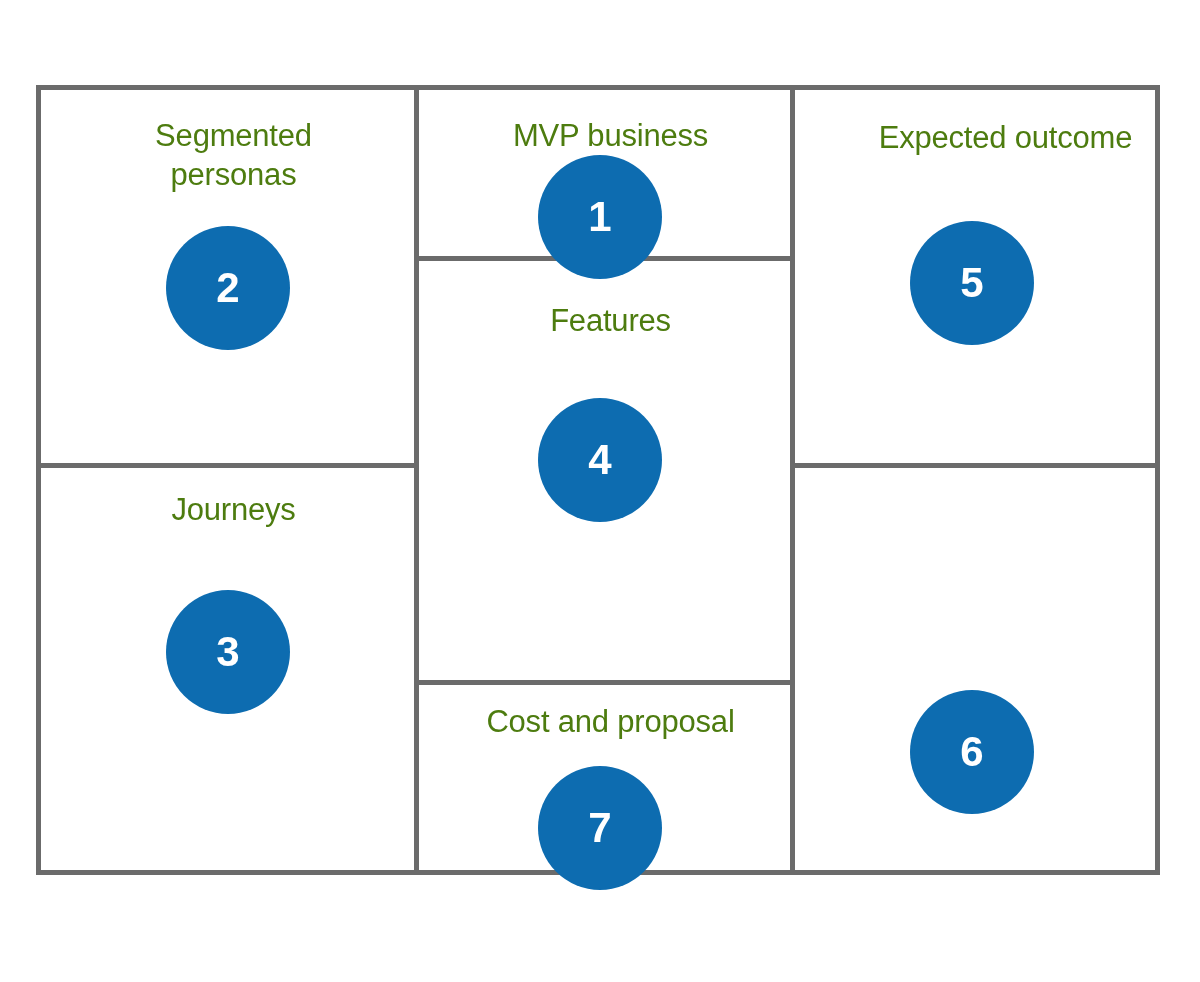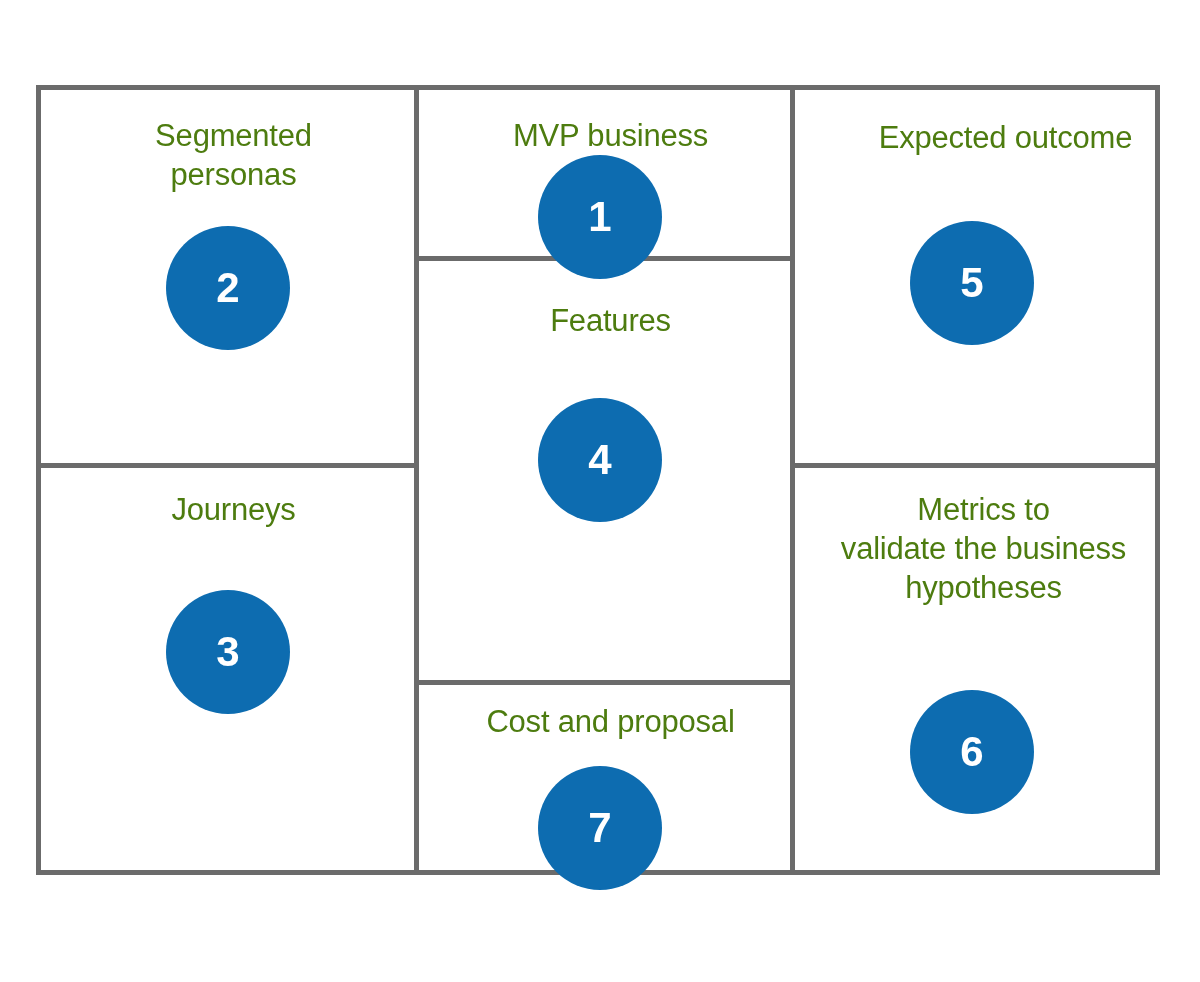--- a/index.html
+++ b/index.html
@@ -163,20 +163,15 @@
   <div class="cell cell-cost">
     <div class="cell-title">Cost and proposal</div>
   </div>
   <div class="badge badge-7">7</div>
 
   <div class="cell cell-outcome">
     <div class="cell-title">Expected outcome</div>
   </div>
   <div class="badge badge-5">5</div>
 
-  <div class="cell cell-metrics">
-    <div class="cell-title">Metrics to
-validate the business
-hypotheses</div>
-  </div>
   <div class="badge badge-6">6</div>
 
 </div>
 
 </body></html>

